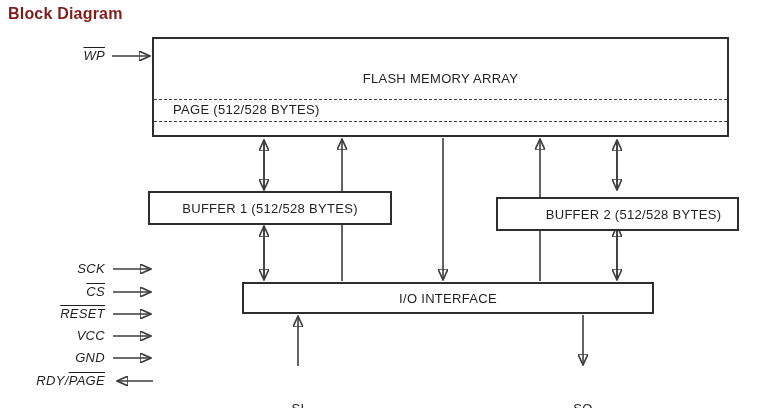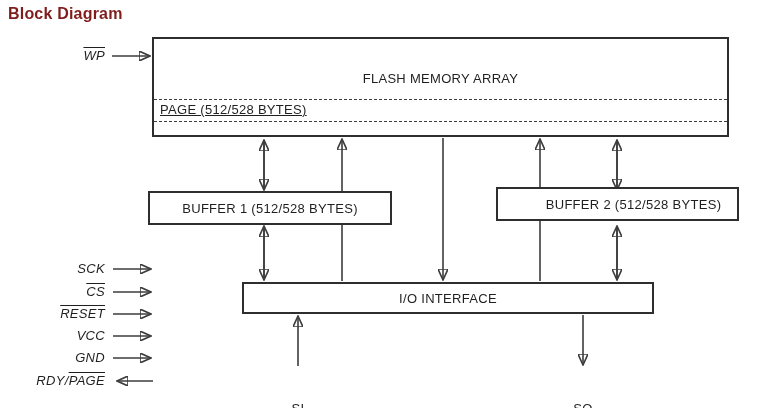--- a/index.html
+++ b/index.html
@@ -10,21 +10,21 @@
   .page-title {
     position:absolute; left:8px; top:5px; font-size:16px; font-weight:bold;
     color:#7f1d1d; letter-spacing:0.2px;
   }
   .box {
     position:absolute; background:#ffffff; border:2px solid #2e2e2e;
     box-sizing:border-box; z-index:2; font-size:13px; letter-spacing:0.3px;
   }
   .box.centered { display:flex; align-items:center; justify-content:center; }
   .flash-label { position:absolute; left:0; right:0; top:8px; text-align:center; line-height:16px;margin-top:24px; }
-  .page-label { position:absolute; left:6px; top:63px; line-height:16px;text-decoration:underline; }
+  .page-label { position:absolute; left:19px; top:63px; line-height:16px; }
   .dash { position:absolute; left:0; right:0; height:0; border-top:1px dashed #3c3c3c; }
   .sig {
     position:absolute; left:22px; width:83px; text-align:right;
     font-size:13px; line-height:18px; letter-spacing:0.3px; z-index:3; white-space:nowrap;font-style:italic;
   }
   .ov { text-decoration:overline; text-decoration-thickness:1px; }
   .bottom-label {
     position:absolute; width:30px; text-align:center; font-size:13px;
     line-height:16px; letter-spacing:0.3px; z-index:3;margin-top:28px;
   }
@@ -78,21 +78,21 @@
     <div class="flash-label">FLASH MEMORY ARRAY</div>
     <div class="dash" style="top:60px;"></div>
     <div class="dash" style="top:82px;"></div>
     <div class="page-label">PAGE (512/528 BYTES)</div>
   </div>
 
   <div class="box centered" style="left:148px; top:191px; width:244px; height:34px;">
     <span>BUFFER 1 (512/528 BYTES)</span>
   </div>
 
-  <div class="box centered" style="left:496px; top:187px; width:243px; height:34px;padding-left:32px;">
+  <div class="box centered" style="left:496px; top:197px; width:243px; height:34px;padding-left:32px;">
     <span>BUFFER 2 (512/528 BYTES)</span>
   </div>
 
   <div class="box centered" style="left:242px; top:282px; width:412px; height:32px;">
     <span>I/O INTERFACE</span>
   </div>
 
   <div class="sig" style="top:47px;">
     <span class="ov">WP</span>
   </div>

